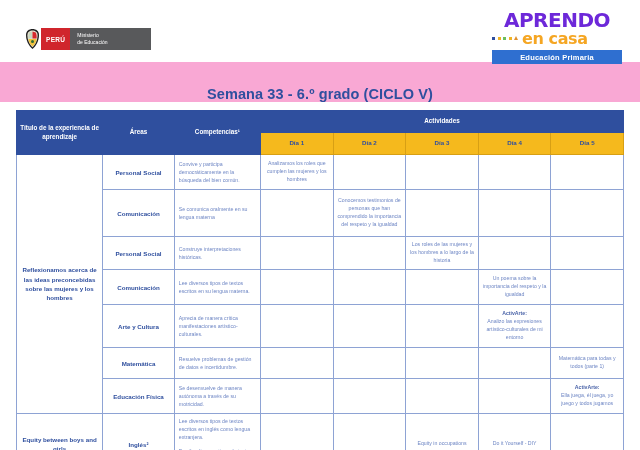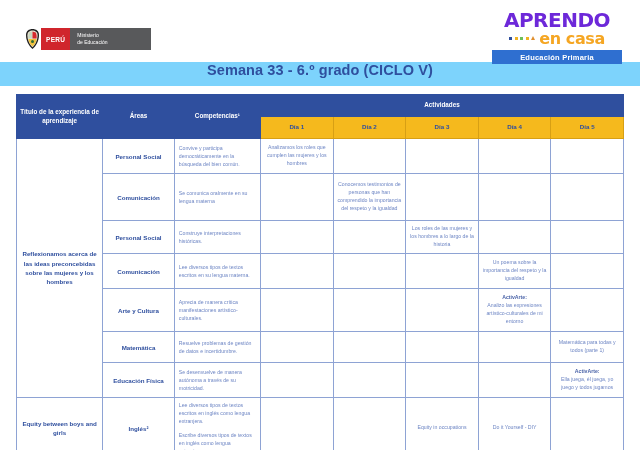--- a/index.html
+++ b/index.html
@@ -36,39 +36,39 @@
     padding:0 8px 0 7px;font-size:5px;line-height:1.45;min-width:66px;
   }
   .aprendo{
     position:absolute;right:18px;top:10px;width:130px;text-align:center;
   }
   .aprendo-word{
     font-size:20px;font-weight:bold;color:#6d28d9;letter-spacing:-.5px;line-height:1;
     font-family:"DejaVu Sans",sans-serif;
   }
   .aprendo-row2{
-    display:flex;align-items:center;justify-content:center;gap:4px;margin-top:1px;
+    display:flex;align-items:center;justify-content:flex-start;gap:4px;margin-top:1px;
   }
   .dots{display:flex;align-items:center;gap:2.5px;padding-bottom:2px;}
   .dots i{display:block;width:3px;height:3px;background:#f0b323;border-radius:0;}
   .dots i.g{background:#6cbf5a;}
   .dots i.b{background:#2f4f9e;}
   .dots i.t{width:0;height:0;background:none;border-left:2px solid transparent;border-right:2px solid transparent;border-bottom:4px solid #e08f2e;}
   .encasa{
     font-size:16px;font-weight:bold;color:#f5a623;letter-spacing:-.4px;line-height:1;
     font-family:"DejaVu Sans",sans-serif;
   }
   .primaria{
     margin-top:3px;background:#2f6fd0;color:#fff;border-radius:0;
     font-size:7.5px;font-weight:bold;padding:2.5px 0;letter-spacing:.2px;
   }
 
   
   .titlebar{
-    background:#7dd3fc;height:24px;display:flex;align-items:flex-start;justify-content:center;
+    background:#f9a8d4;height:40px;display:flex;align-items:flex-end;justify-content:center;
   }
   .titlebar span{
     color:#2f4f9e;font-size:14.5px;font-weight:bold;letter-spacing:.1px;
   }
 
   
   .table-wrap{padding:8px 16px 0 16px;}
   table{
     width:100%;border-collapse:collapse;table-layout:fixed;
     border:1px solid #3a5caa;

